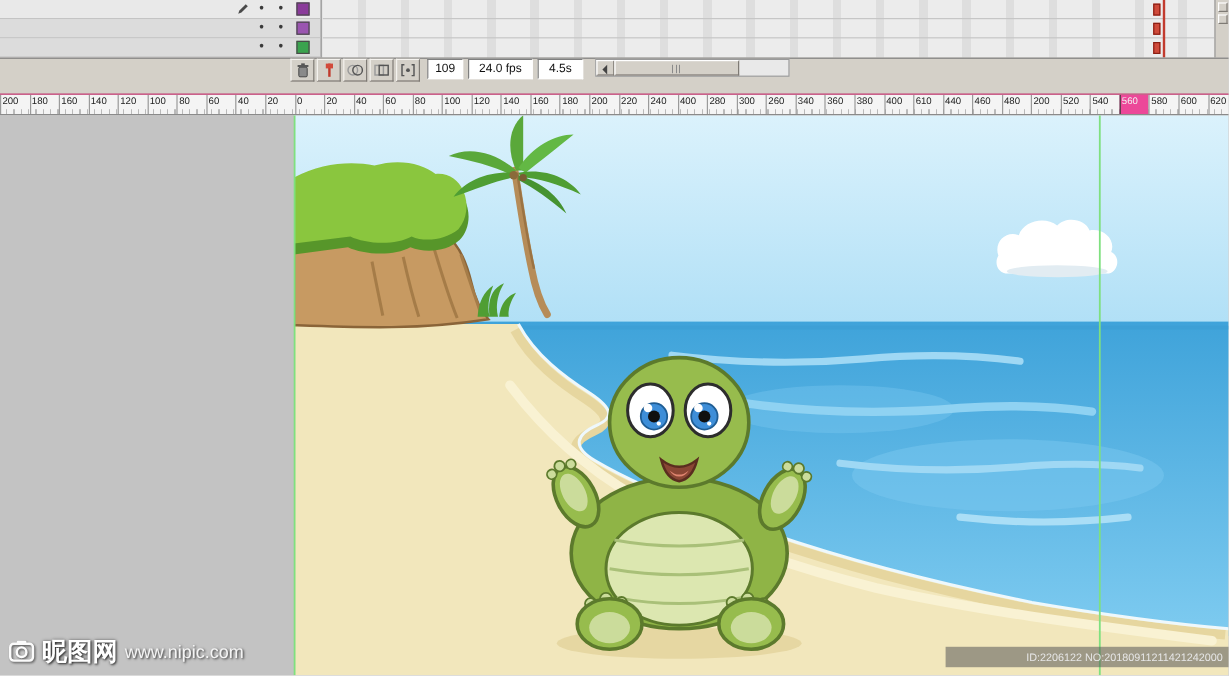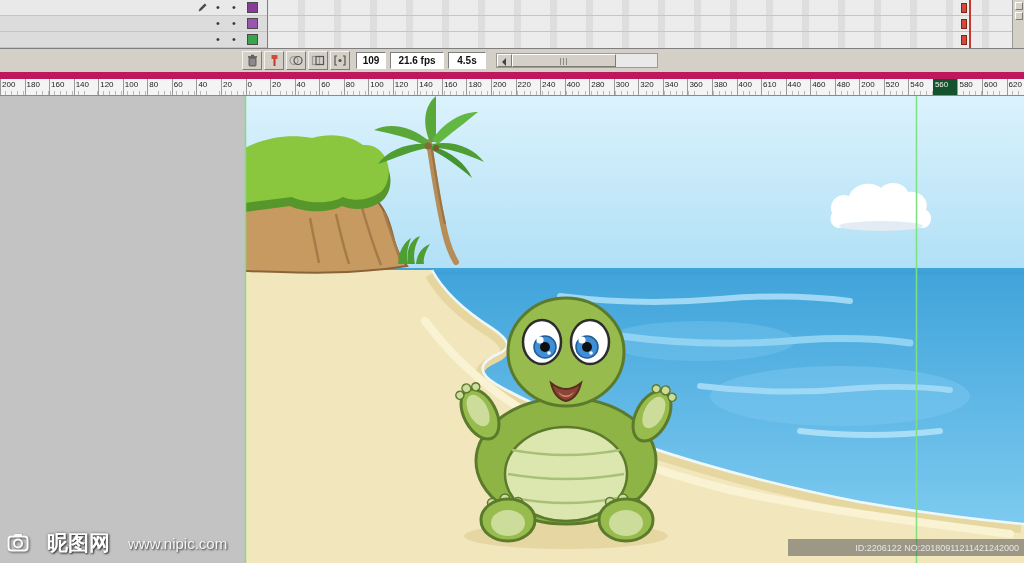--- a/index.html
+++ b/index.html
@@ -18,49 +18,49 @@
   .frames-panel{position:absolute;top:0;left:269px;right:12px;height:48px;
     background:repeating-linear-gradient(90deg,#ececec 0 29px,#dedede 29px 36px);}
   .frame-sep{position:absolute;left:0;right:0;height:1px;background:#c6c6c6;}
   .playhead{position:absolute;top:0;bottom:0;left:700px;width:2px;background:#c23b2e;}
   .frame-end{position:absolute;left:692px;width:6px;height:10px;background:#cf4a3a;border:1px solid #8a1f14;box-sizing:border-box;}
   .tl-right-col{position:absolute;top:0;right:0;width:12px;height:48px;background:#d4d0c8;border-left:1px solid #9a9a9a;box-sizing:border-box;}
   .mini-btn{margin:2px auto 0 auto;width:8px;height:8px;background:#d4d0c8;border:1px solid;border-color:#ffffff #7e7a74 #7e7a74 #ffffff;box-sizing:border-box;}
 
   
   .tl-toolbar{position:absolute;top:48px;left:0;width:1024px;height:31px;background:#d4d0c8;
-    border-top:1px solid #7f7f7f;border-bottom:7px solid #be185d;box-sizing:border-box;
-    display:flex;align-items:center;font-weight:bold;}
+    border-top:1px solid #7f7f7f;border-bottom:1px solid #be185d;box-sizing:border-box;
+    display:flex;align-items:flex-start;}
   .tb-spacer{width:242px;height:1px;}
   .tbtn{width:20px;height:19px;margin-right:2px;background:#d4d0c8;border:1px solid;border-color:#f4f2ee #7e7a74 #7e7a74 #f4f2ee;
     display:flex;align-items:center;justify-content:center;box-sizing:border-box;}
   .tfield{height:17px;background:#ffffff;border:1px solid;border-color:#7f7f7f #ffffff #ffffff #7f7f7f;
     font-size:10px;color:#111;display:flex;align-items:center;justify-content:center;box-sizing:border-box;margin-left:4px;}
   .f-frame{width:30px;} .f-fps{width:54px;} .f-time{width:38px;}
   .hscroll{margin-left:10px;width:162px;height:15px;background:#e9e9e9;border:1px solid #9a9a9a;display:flex;box-sizing:border-box;}
   .hs-left{width:15px;height:13px;background:#d4d0c8;border:1px solid;border-color:#fff #7e7a74 #7e7a74 #fff;box-sizing:border-box;position:relative;}
   .hs-left::after{content:"";position:absolute;left:4px;top:3px;border:4px solid transparent;border-right-color:#444;border-left-width:0;}
   .hs-thumb{width:104px;height:13px;background:#d4d0c8;border:1px solid;border-color:#fff #7e7a74 #7e7a74 #fff;box-sizing:border-box;position:relative;}
   .hs-thumb::after{content:"";position:absolute;left:50%;top:3px;width:8px;height:7px;margin-left:-4px;
     background:repeating-linear-gradient(90deg,#8a8a8a 0 1px,transparent 1px 3px);}
 
   
   .ruler{position:absolute;top:79px;left:0;width:1024px;height:17px;background:#f4f4f4;border-bottom:1px solid #8a8a8a;box-sizing:border-box;overflow:hidden;}
   .minor-ticks{position:absolute;bottom:0;left:0;width:100%;height:4px;
     background:repeating-linear-gradient(90deg,transparent 0 5.1px,#b9b9b9 5.1px 6.1px);}
   .ruler-cell{position:absolute;top:0;height:16px;width:24.55px;border-left:1px solid #9a9a9a;
     font-size:8px;color:#222;padding:1px 0 0 1px;box-sizing:border-box;}
-  .ruler-cell.hl{background:#14532d;color:#f2f2f2;border-left-color:#3b3b3b;}
+  .ruler-cell.hl{background:#ec4899;color:#f2f2f2;border-left-color:#3b3b3b;}
 
   
   .canvas{position:absolute;top:96px;left:0;width:1024px;height:467px;}
   .canvas svg{position:absolute;top:0;left:0;}
 
   
-  .wm-left{position:absolute;left:7px;bottom:6px;display:flex;align-items:center;gap:18px;}
+  .wm-left{position:absolute;left:7px;bottom:6px;display:flex;align-items:center;gap:6px;}
   .wm-logo{opacity:.95;filter:drop-shadow(1px 1px 1px rgba(0,0,0,.6));line-height:0;}
   .wm-name{font-size:21px;font-weight:bold;color:#ffffff;text-shadow:1px 1px 2px rgba(0,0,0,.75),0 0 3px rgba(0,0,0,.4);}
   .wm-url{font-size:15px;color:#f4f4f4;text-shadow:1px 1px 2px rgba(0,0,0,.75);}
   .footer-badge{position:absolute;right:0;bottom:7px;width:236px;height:17px;background:rgba(88,88,88,.55);
     color:#e6e6e6;font-size:9px;display:flex;align-items:center;justify-content:flex-end;padding-right:5px;box-sizing:border-box;}
 </style>
 </head>
 <body>
 
 <div class="app">
@@ -140,21 +140,21 @@
         <svg width="14" height="13" viewBox="0 0 14 13">
             <path d="M4,2 H2 V11 H4 M10,2 H12 V11 H10" stroke="#555" stroke-width="1.2" fill="none"></path>
             <circle cx="7" cy="6.5" r="1.6" fill="#555"></circle>
           </svg>
       </span>
     </div>
     <div class="tfield f-frame">
       <span>109</span>
     </div>
     <div class="tfield f-fps">
-      <span>21.6 fps</span>
+      <span>24.0 fps</span>
     </div>
     <div class="tfield f-time">
       <span>4.5s</span>
     </div>
     <div class="hscroll">
       <div class="hs-left"></div>
       <div class="hs-thumb"></div>
     </div>
   </div>
 
@@ -179,21 +179,21 @@
       <span class="ruler-cell" style="left: 392.8px;">120</span>
       <span class="ruler-cell" style="left: 417.35px;">140</span>
       <span class="ruler-cell" style="left: 441.9px;">160</span>
       <span class="ruler-cell" style="left: 466.45px;">180</span>
       <span class="ruler-cell" style="left: 491px;">200</span>
       <span class="ruler-cell" style="left: 515.55px;">220</span>
       <span class="ruler-cell" style="left: 540.1px;">240</span>
       <span class="ruler-cell" style="left: 564.65px;">400</span>
       <span class="ruler-cell" style="left: 589.2px;">280</span>
       <span class="ruler-cell" style="left: 613.75px;">300</span>
-      <span class="ruler-cell" style="left: 638.3px;">320</span>
+      <span class="ruler-cell" style="left: 638.3px;">260</span>
       <span class="ruler-cell" style="left: 662.85px;">340</span>
       <span class="ruler-cell" style="left: 687.4px;">360</span>
       <span class="ruler-cell" style="left: 711.95px;">380</span>
       <span class="ruler-cell" style="left: 736.5px;">400</span>
       <span class="ruler-cell" style="left: 761.05px;">610</span>
       <span class="ruler-cell" style="left: 785.6px;">440</span>
       <span class="ruler-cell" style="left: 810.15px;">460</span>
       <span class="ruler-cell" style="left: 834.7px;">480</span>
       <span class="ruler-cell" style="left: 859.25px;">200</span>
       <span class="ruler-cell" style="left: 883.8px;">520</span>

